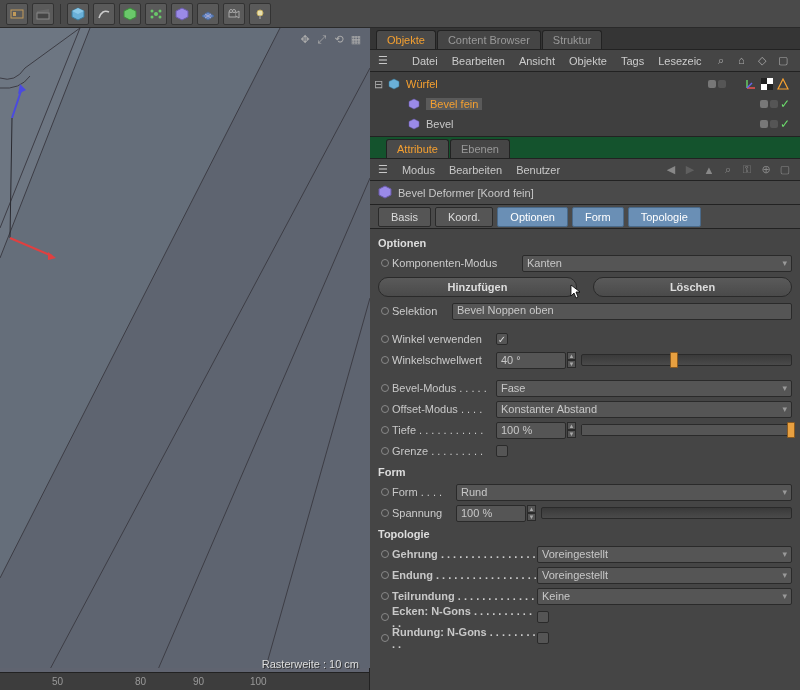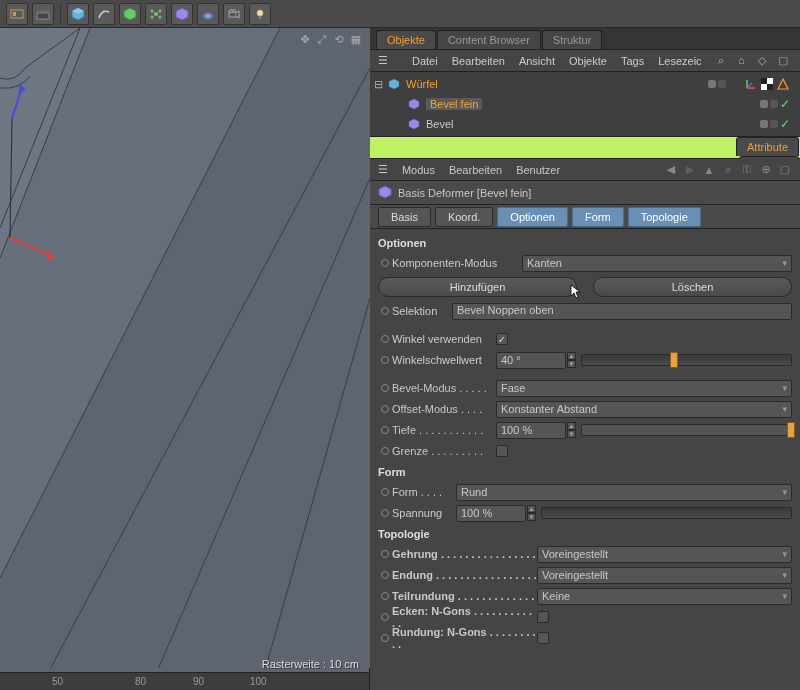--- a/index.html
+++ b/index.html
@@ -34,21 +34,21 @@
 .hrow .hicon { width:16px; display:flex; align-items:center; justify-content:center; }
 .hrow .hname { margin-left:4px; }
 .hrow .hname.selected { background:#5a5a5a; color:#f5a030; padding:0 4px; }
 .hrow .hname.active { color:#f5a030; }
 .hrow .hctrls { margin-left:auto; margin-right:10px; display:flex; gap:2px; align-items:center; }
 .dot-gray { width:8px; height:8px; background:#777; border-radius:2px; }
 .dot-gray2 { width:8px; height:8px; background:#555; border-radius:2px; }
 .chk-green { color:#6cdb6c; font-size:12px; }
 .tag-icon { width:14px; height:14px; display:flex; align-items:center; justify-content:center; }
 
-.attr-tabbar { height:22px; background:#bef264; display:flex; align-items:flex-end; padding-left:16px; border-bottom:1px solid #222;flex-direction:column; }
+.attr-tabbar { height:22px; background:#14532d; display:flex; align-items:flex-end; padding-left:16px; border-bottom:1px solid #222; }
 .attr-menubar { height:22px; background:#454545; display:flex; align-items:center; padding:0 8px; gap:14px; border-bottom:1px solid #222; }
 .attr-menubar .right-icons { margin-left:auto; display:flex; gap:5px; align-items:center; }
 .attr-menubar .right-icons div { width:14px; height:14px; color:#888; display:flex; align-items:center; justify-content:center; }
 
 .attr-title { height:24px; background:#4a4a4a; display:flex; align-items:center; padding:0 8px; gap:6px; border-bottom:1px solid #222; }
 .attr-subtabs { height:24px; background:#4a4a4a; display:flex; align-items:center; padding:4px 8px; gap:4px; border-bottom:1px solid #222; }
 .subtab { padding:3px 12px; background:#555; border:1px solid #2a2a2a; border-radius:2px; cursor:pointer; color:#ddd; }
 .subtab.active { background:#6a8fb5; color:#fff; border-color:#4a6a8a; }
 
 .attr-body { flex:1; overflow:auto; background:#454545; padding:4px 8px; }
@@ -61,21 +61,21 @@
 .select { flex:1; height:17px; background:#555; border:1px solid #2a2a2a; border-radius:2px; padding:0 4px; display:flex; align-items:center; justify-content:space-between; cursor:pointer; }
 .select .caret { color:#999; font-size:9px; }
 .numfield { width:70px; height:17px; background:#555; border:1px solid #2a2a2a; border-radius:2px; padding:0 4px; display:flex; align-items:center; }
 .spinner { width:10px; display:flex; flex-direction:column; margin-left:1px; }
 .spinner div { width:9px; height:8px; background:#555; border:1px solid #2a2a2a; font-size:6px; display:flex; align-items:center; justify-content:center; color:#aaa; cursor:pointer; }
 .slider { flex:1; height:12px; margin-left:4px; position:relative; background:linear-gradient(#3a3a3a,#4a4a4a); border:1px solid #2a2a2a; border-radius:2px; }
 .slider .track-fill { position:absolute; top:0; bottom:0; left:0; background:#555; }
 .slider .handle { position:absolute; top:-3px; width:8px; height:16px; background:#e8a040; border:1px solid #8a5a20; border-radius:1px; transform:translateX(-50%); }
 .textfield { flex:1; height:17px; background:#555; border:1px solid #2a2a2a; border-radius:2px; padding:0 4px; display:flex; align-items:flex-start; }
 .btn { flex:1; height:20px; background:linear-gradient(#5a5a5a,#4a4a4a); border:1px solid #2a2a2a; border-radius:10px; display:flex; align-items:center; justify-content:center; cursor:pointer; color:#ddd; }
-.btn-row { display:flex; gap:16px; margin:4px 0; }
+.btn-row { display:flex; gap:16px; margin:4px 0;font-weight:bold; }
 .checkbox { width:12px; height:12px; background:#555; border:1px solid #2a2a2a; border-radius:2px; display:flex; align-items:center; justify-content:center; cursor:pointer; font-size:10px; color:#ddd; }
 .cursor-overlay { position:absolute; width:16px; height:16px; pointer-events:none; }
 </style>
 </head>
 <body>
 
 <div class="toolbar">
   <div class="tbtn">
       <svg width="14" height="14" viewBox="0 0 14 14">
         <rect x="1" y="3" width="12" height="8" fill="none" stroke="#c29a5a"></rect>
@@ -281,21 +281,21 @@
         <div>⌕</div>
         <div>⚿</div>
         <div>⊕</div>
         <div>▢</div>
       </div>
     </div>
     <div class="attr-title">
       <span><svg width="14" height="14" viewBox="0 0 14 14">
             <path d="M7 1 L13 4 L13 10 L7 13 L1 10 L1 4Z" fill="#9a8ae8" stroke="#6a5aaa"></path>
           </svg></span>
-      <span>Basis Deformer [Bevel fein]</span>
+      <span>Bevel Deformer [Koord fein]</span>
     </div>
     <div class="attr-subtabs">
       <div class="subtab">Basis</div>
       <div class="subtab">Koord.</div>
       <div class="subtab active">Optionen</div>
       <div class="subtab active">Form</div>
       <div class="subtab active">Topologie</div>
     </div>
 
     <div class="attr-body">

